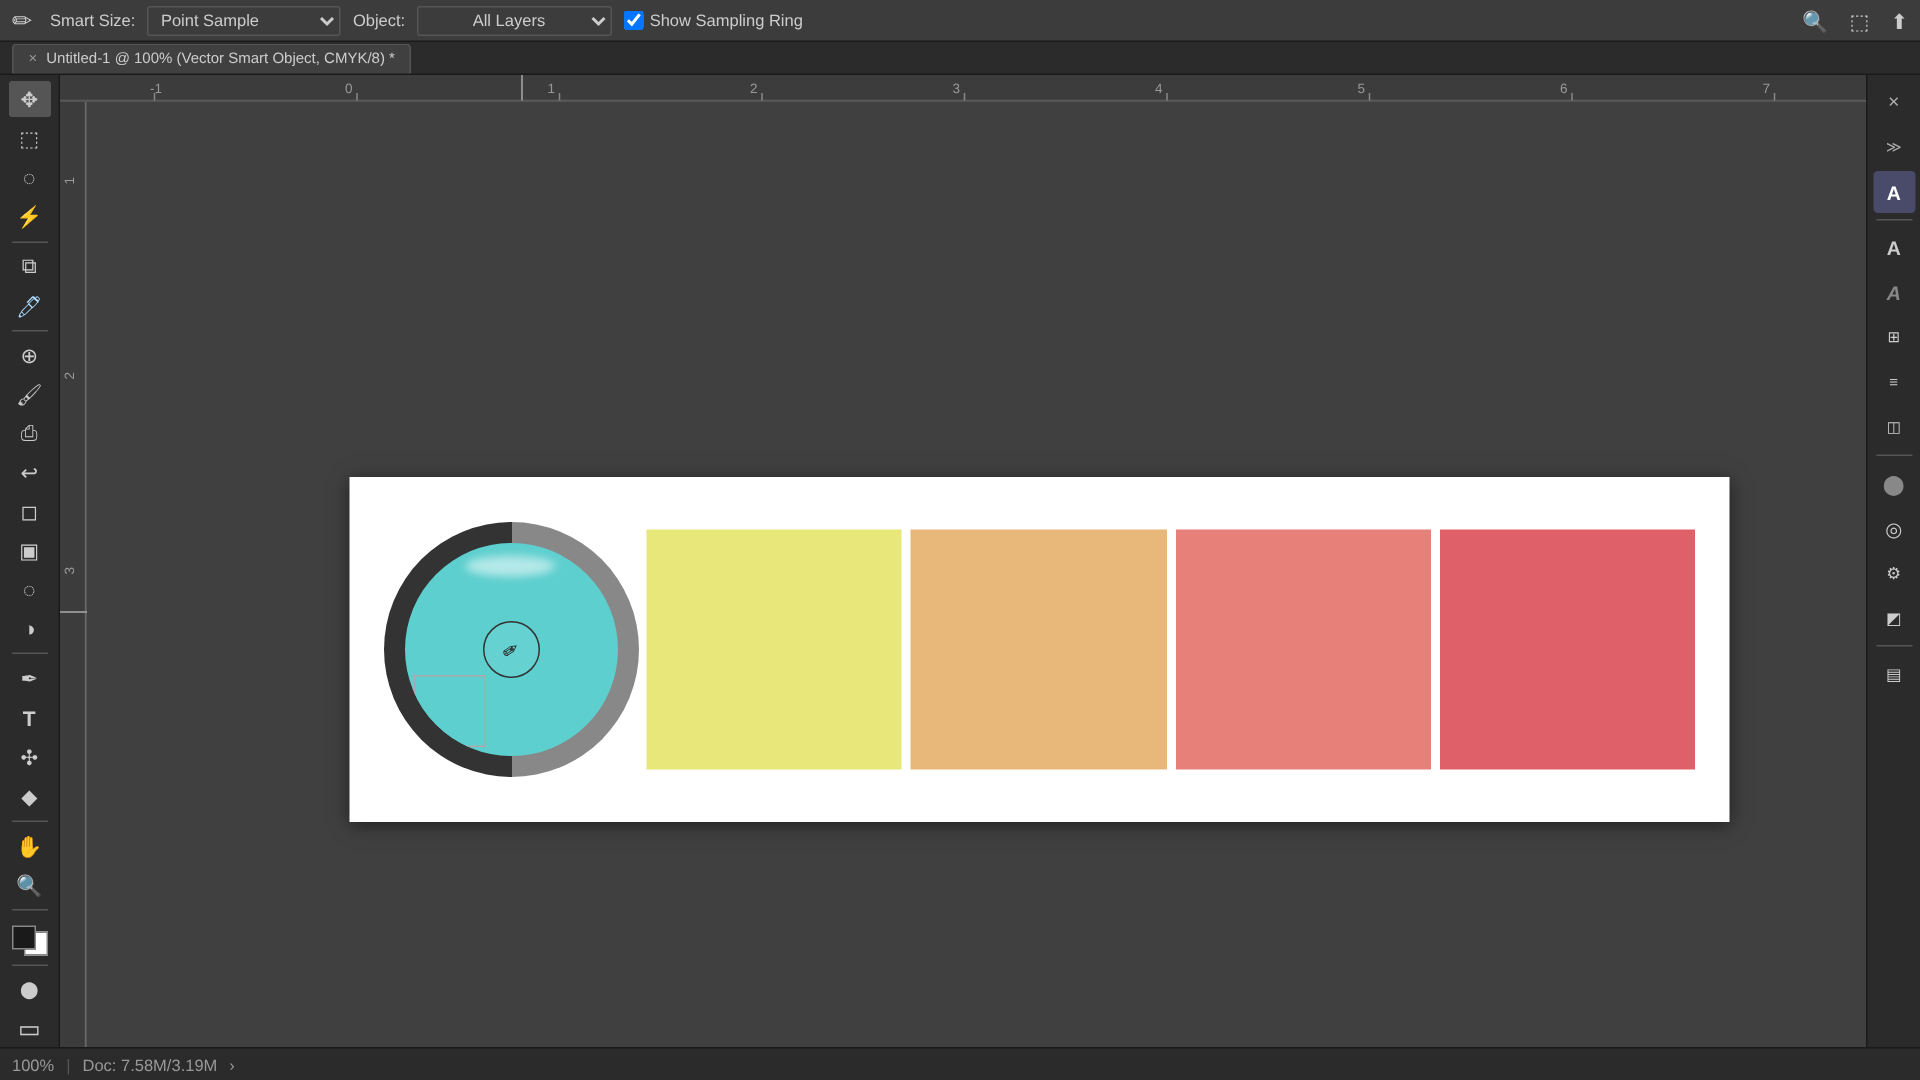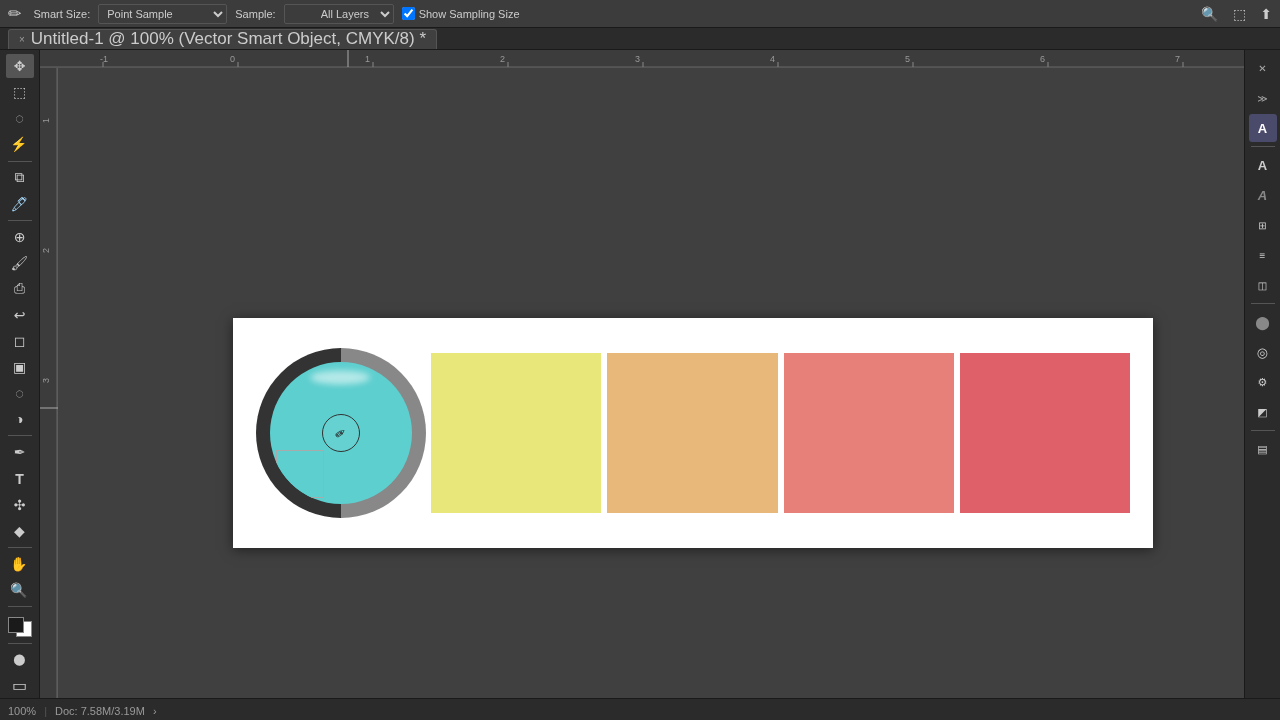--- a/index.html
+++ b/index.html
@@ -252,37 +252,37 @@
     }
   </style>
 </head>
 <body>
 
 <div id="top-toolbar">
 
   <span style="font-size:16px; color:#ccc; margin-right:4px;">✏</span>
   <span class="toolbar-label">Smart Size:</span>
   <select class="toolbar-select"><option>Point Sample</option><option>3 by 3 Average</option><option>5 by 5 Average</option><option>11 by 11 Average</option><option>31 by 31 Average</option><option>51 by 51 Average</option><option>101 by 101 Average</option></select>
-  <span class="toolbar-label">Sample:</span>
-  <select class="toolbar-select" style="width:110px;padding-left:32px;"><option>All Layers</option><option>Current Layer</option><option>Current &amp; Below</option></select>
+  <span class="toolbar-label">Object:</span>
+  <select class="toolbar-select" style="width:130px;padding-left:32px;"><option>All Layers</option><option>Current Layer</option><option>Current &amp; Below</option></select>
   <label class="toolbar-checkbox-label">
     <input type="checkbox" checked="" style="">
-    <span>Show Sampling Size</span>
+    <span>Show Sampling Ring</span>
   </label>
   <div style="flex:1;"></div>
 
   <span style="font-size:14px; color:#ccc; cursor:pointer;">🔍</span>
   <span style="font-size:14px; color:#ccc; cursor:pointer; margin-left:6px;">⬚</span>
   <span style="font-size:14px; color:#ccc; cursor:pointer; margin-left:6px;">⬆</span>
 </div>
 
 <div id="tab-bar">
   <div class="tab">
     <span class="tab-close">×</span>
-    <span style="font-size:17px;text-align:center;">Untitled-1 @ 100% (Vector Smart Object, CMYK/8) *</span>
+    <span style="font-size:10px;text-align:center;">Untitled-1 @ 100% (Vector Smart Object, CMYK/8) *</span>
   </div>
 </div>
 
 <div id="main-area">
 
   <div id="left-toolbar">
     <div class="tool-icon active" title="Move">✥</div>
     <div class="tool-icon" title="Rectangular Marquee">⬚</div>
     <div class="tool-icon" title="Lasso">◌</div>
     <div class="tool-icon" title="Quick Select">⚡</div>

